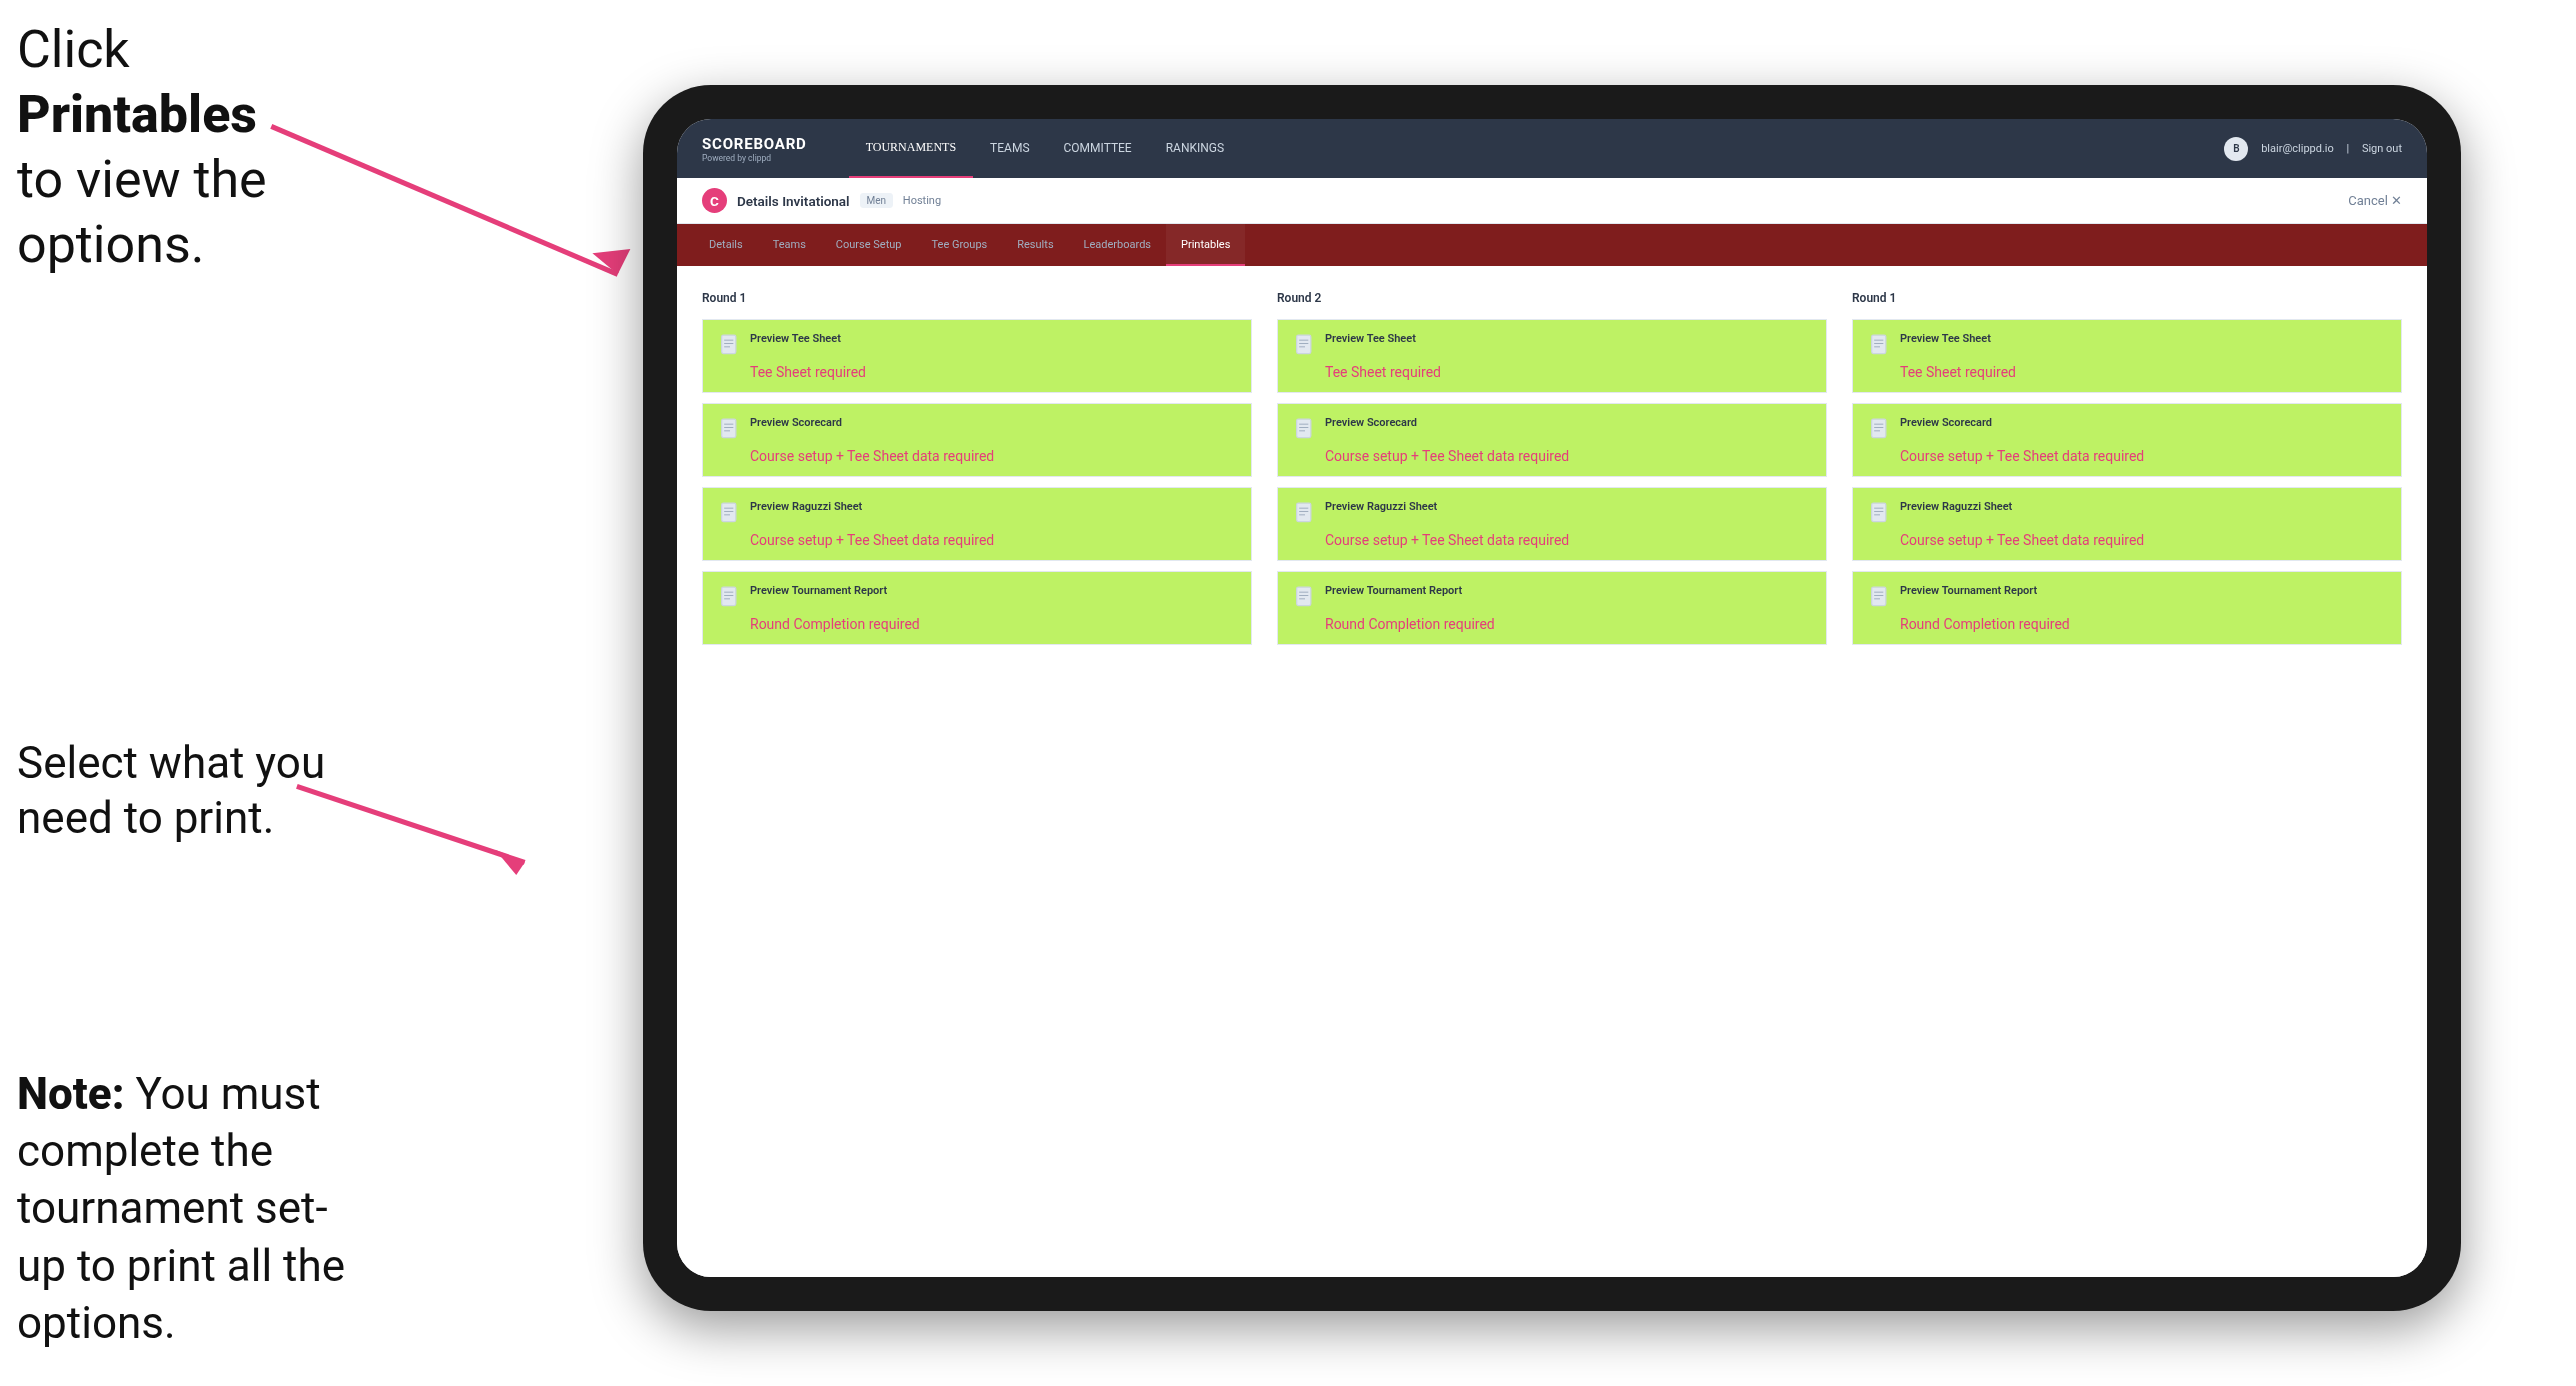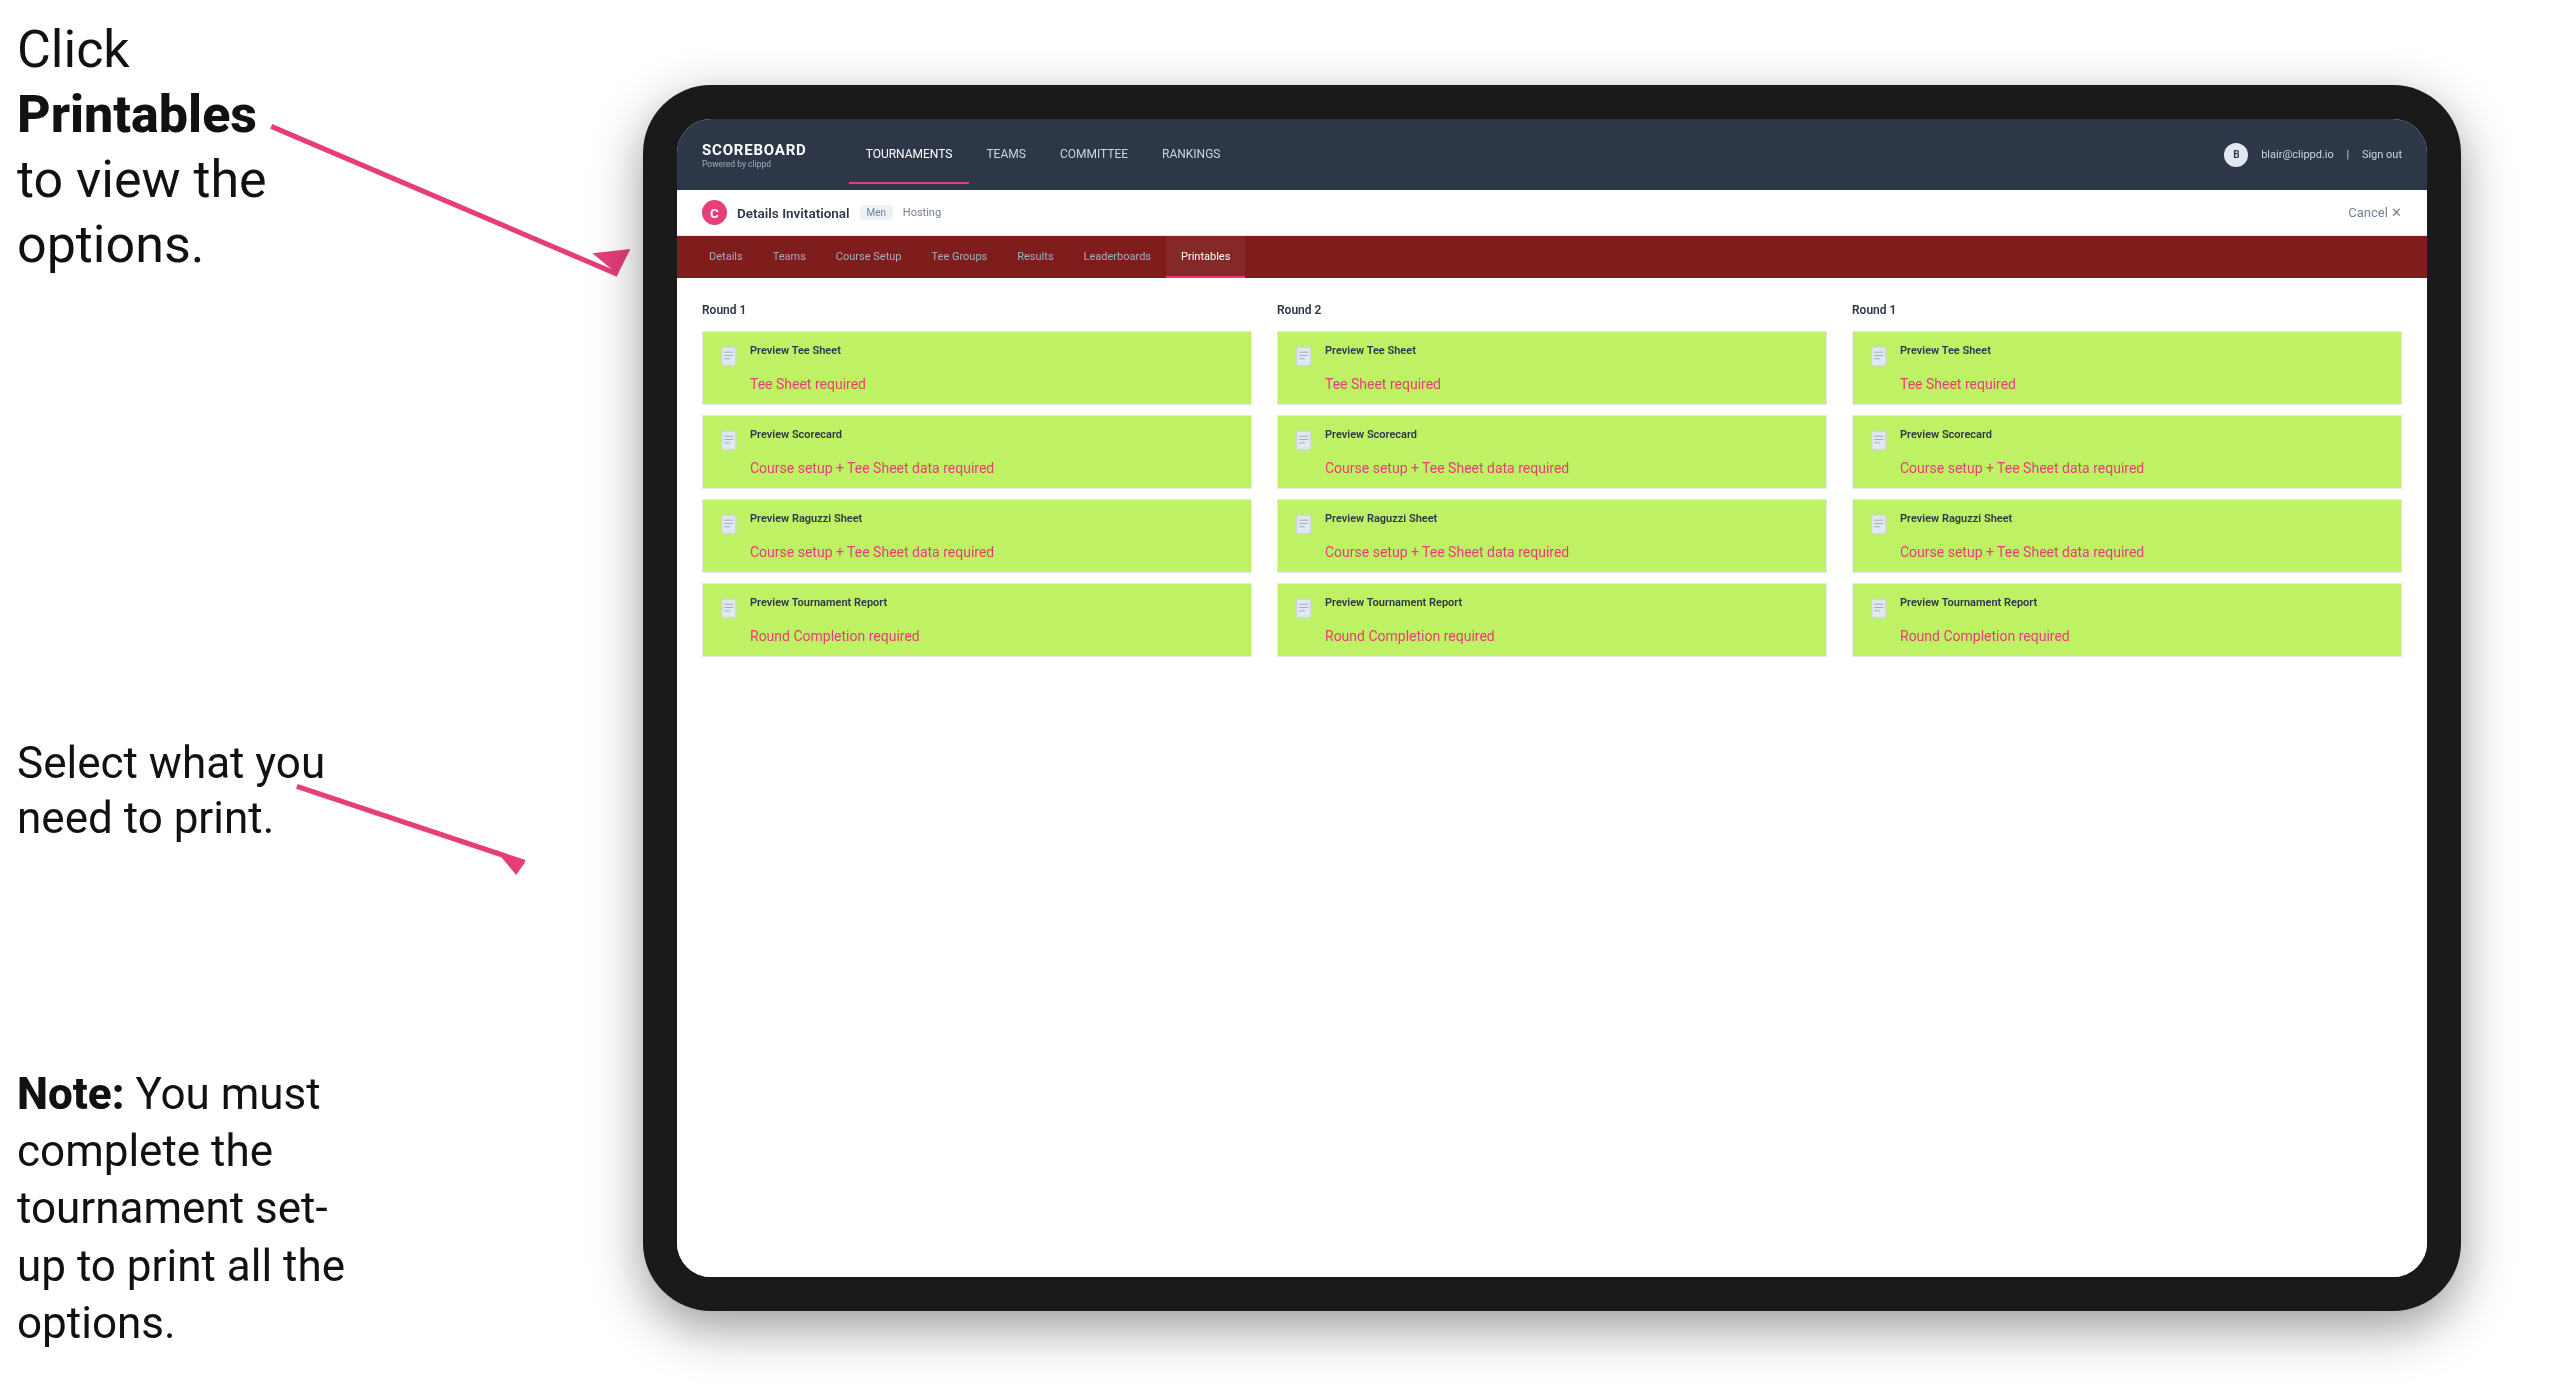--- a/index.html
+++ b/index.html
@@ -87,21 +87,21 @@
       display: flex;
       flex-direction: column;
     }
 
     
     .top-nav {
       background: #2d3748;
       display: flex;
       align-items: center;
       padding: 0 25px;
-      height: 71px;
+      height: 59px;
       flex-shrink: 0;
     }
 
     .scoreboard-logo {
       display: flex;
       flex-direction: column;
       margin-right: 42px;
     }
 
     .scoreboard-logo .logo-text {
@@ -130,20 +130,21 @@
       display: flex;
       align-items: center;
       cursor: pointer;
       border-bottom: 2.5px solid transparent;
       text-decoration: none;
     }
 
     .top-nav-link.active {
       color: #fff;
       border-bottom: 2.5px solid #e53e7a;
+      font-family: Liberation Serif, serif;
     }
 
     .top-nav-right {
       display: flex;
       align-items: center;
       gap: 12.7px;
       color: #cbd5e0;
       font-size: 11px;
     }
 

